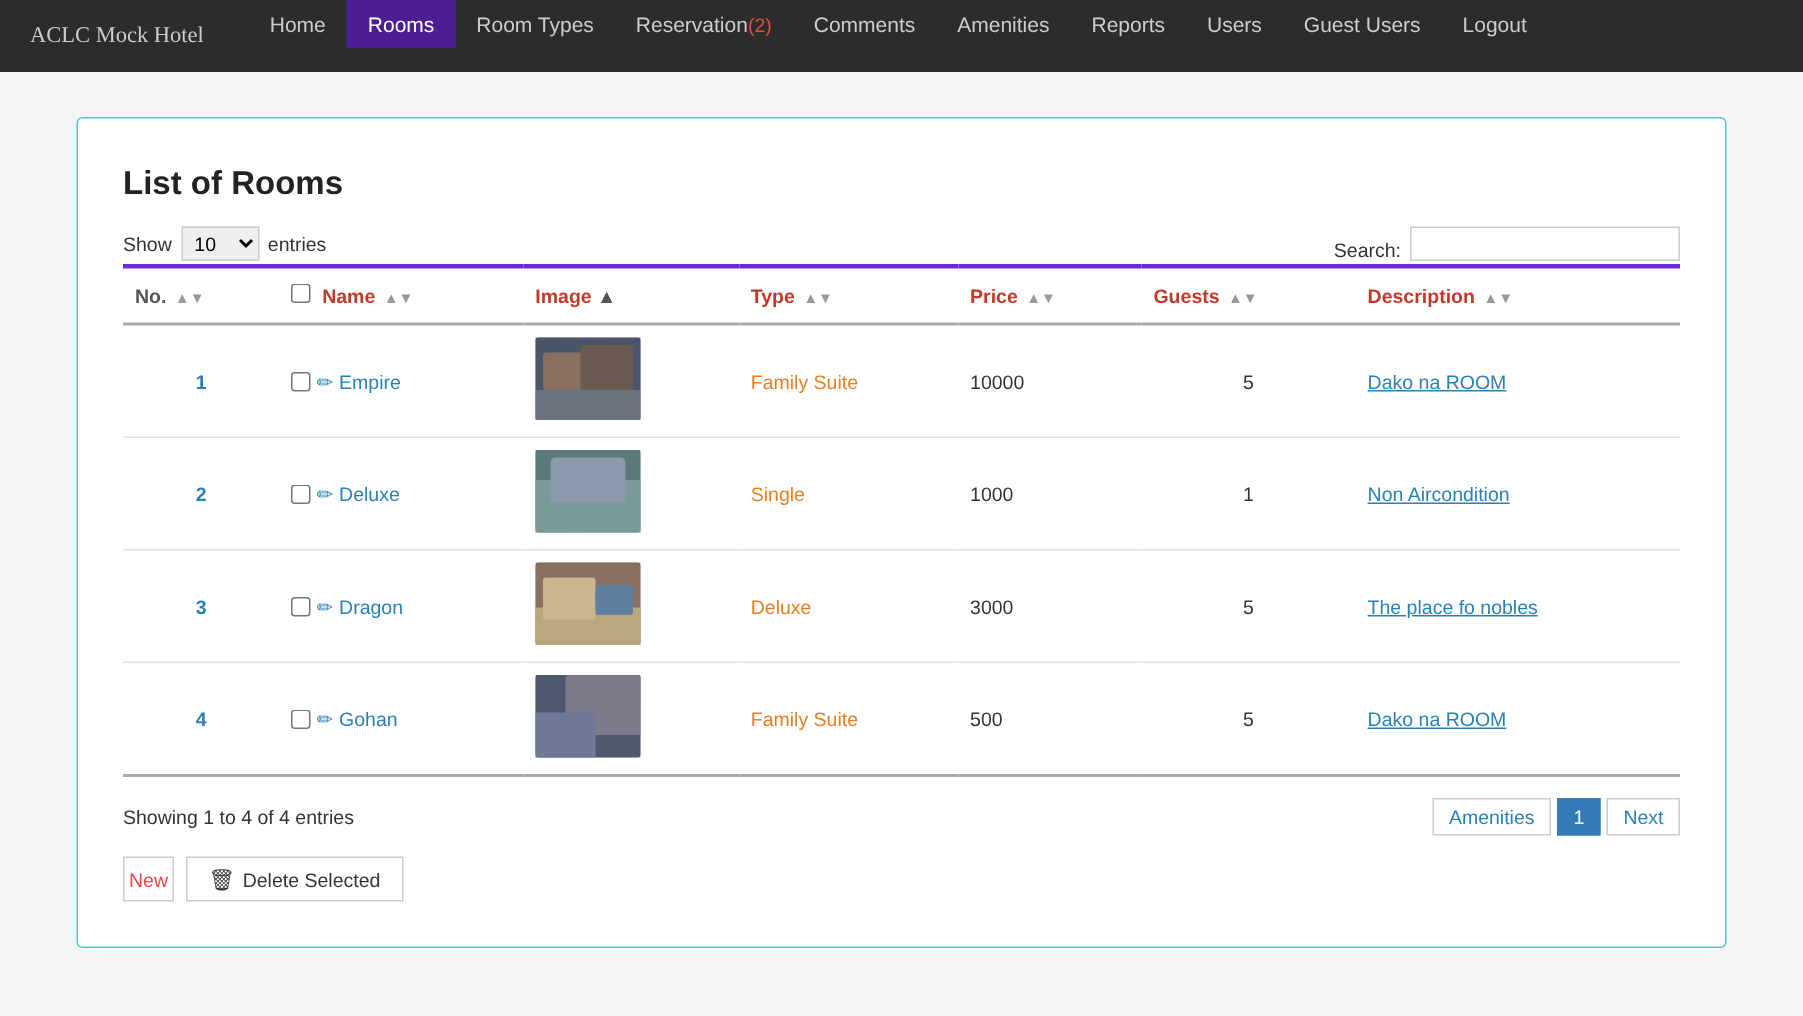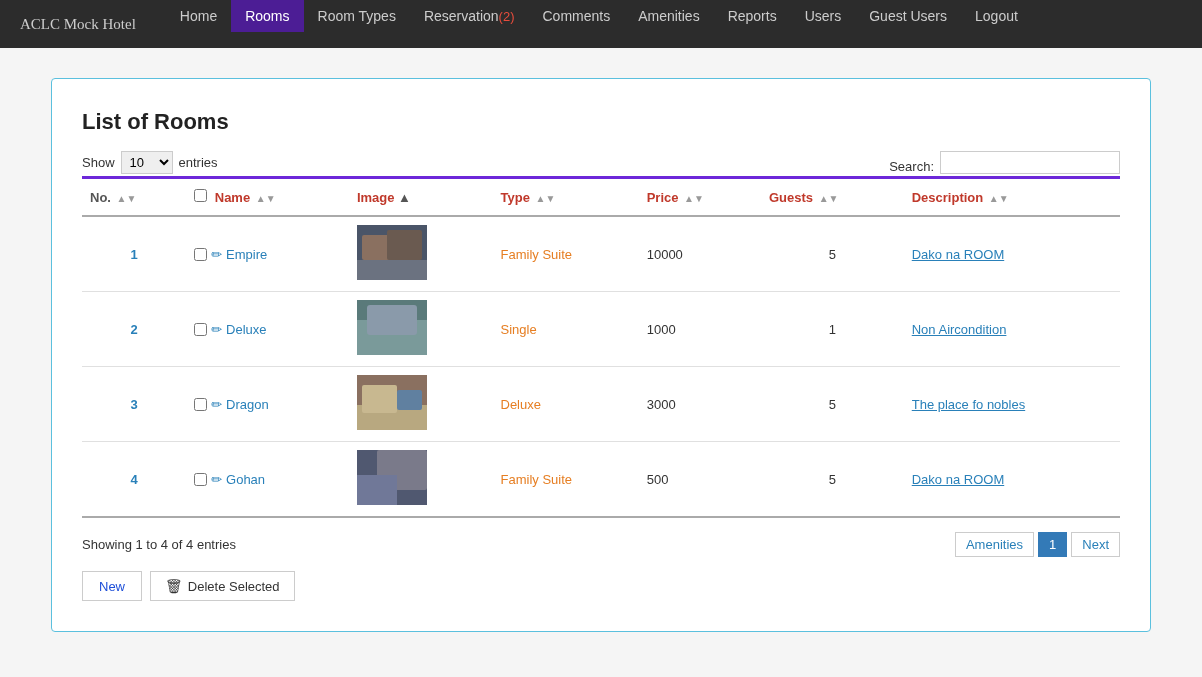--- a/index.html
+++ b/index.html
@@ -161,26 +161,26 @@
       border-color: #337ab7;
     }
 
     
     .bottom-actions {
       display: flex;
       gap: 8px;
       margin-top: 14px;
     }
     .btn-new {
-      padding: 6px 16px;
+      padding: 6px 3px;
       background: #fff;
       border: 1px solid #ccc;
       cursor: pointer;
       font-size: 13px;
-      color: #1d4ed8;
+      color: #ef4444;
     }
     .btn-delete {
       padding: 6px 14px;
       background: #fff;
       border: 1px solid #ccc;
       cursor: pointer;
       font-size: 13px;
       color: #333;
       display: flex;
       align-items: center;

